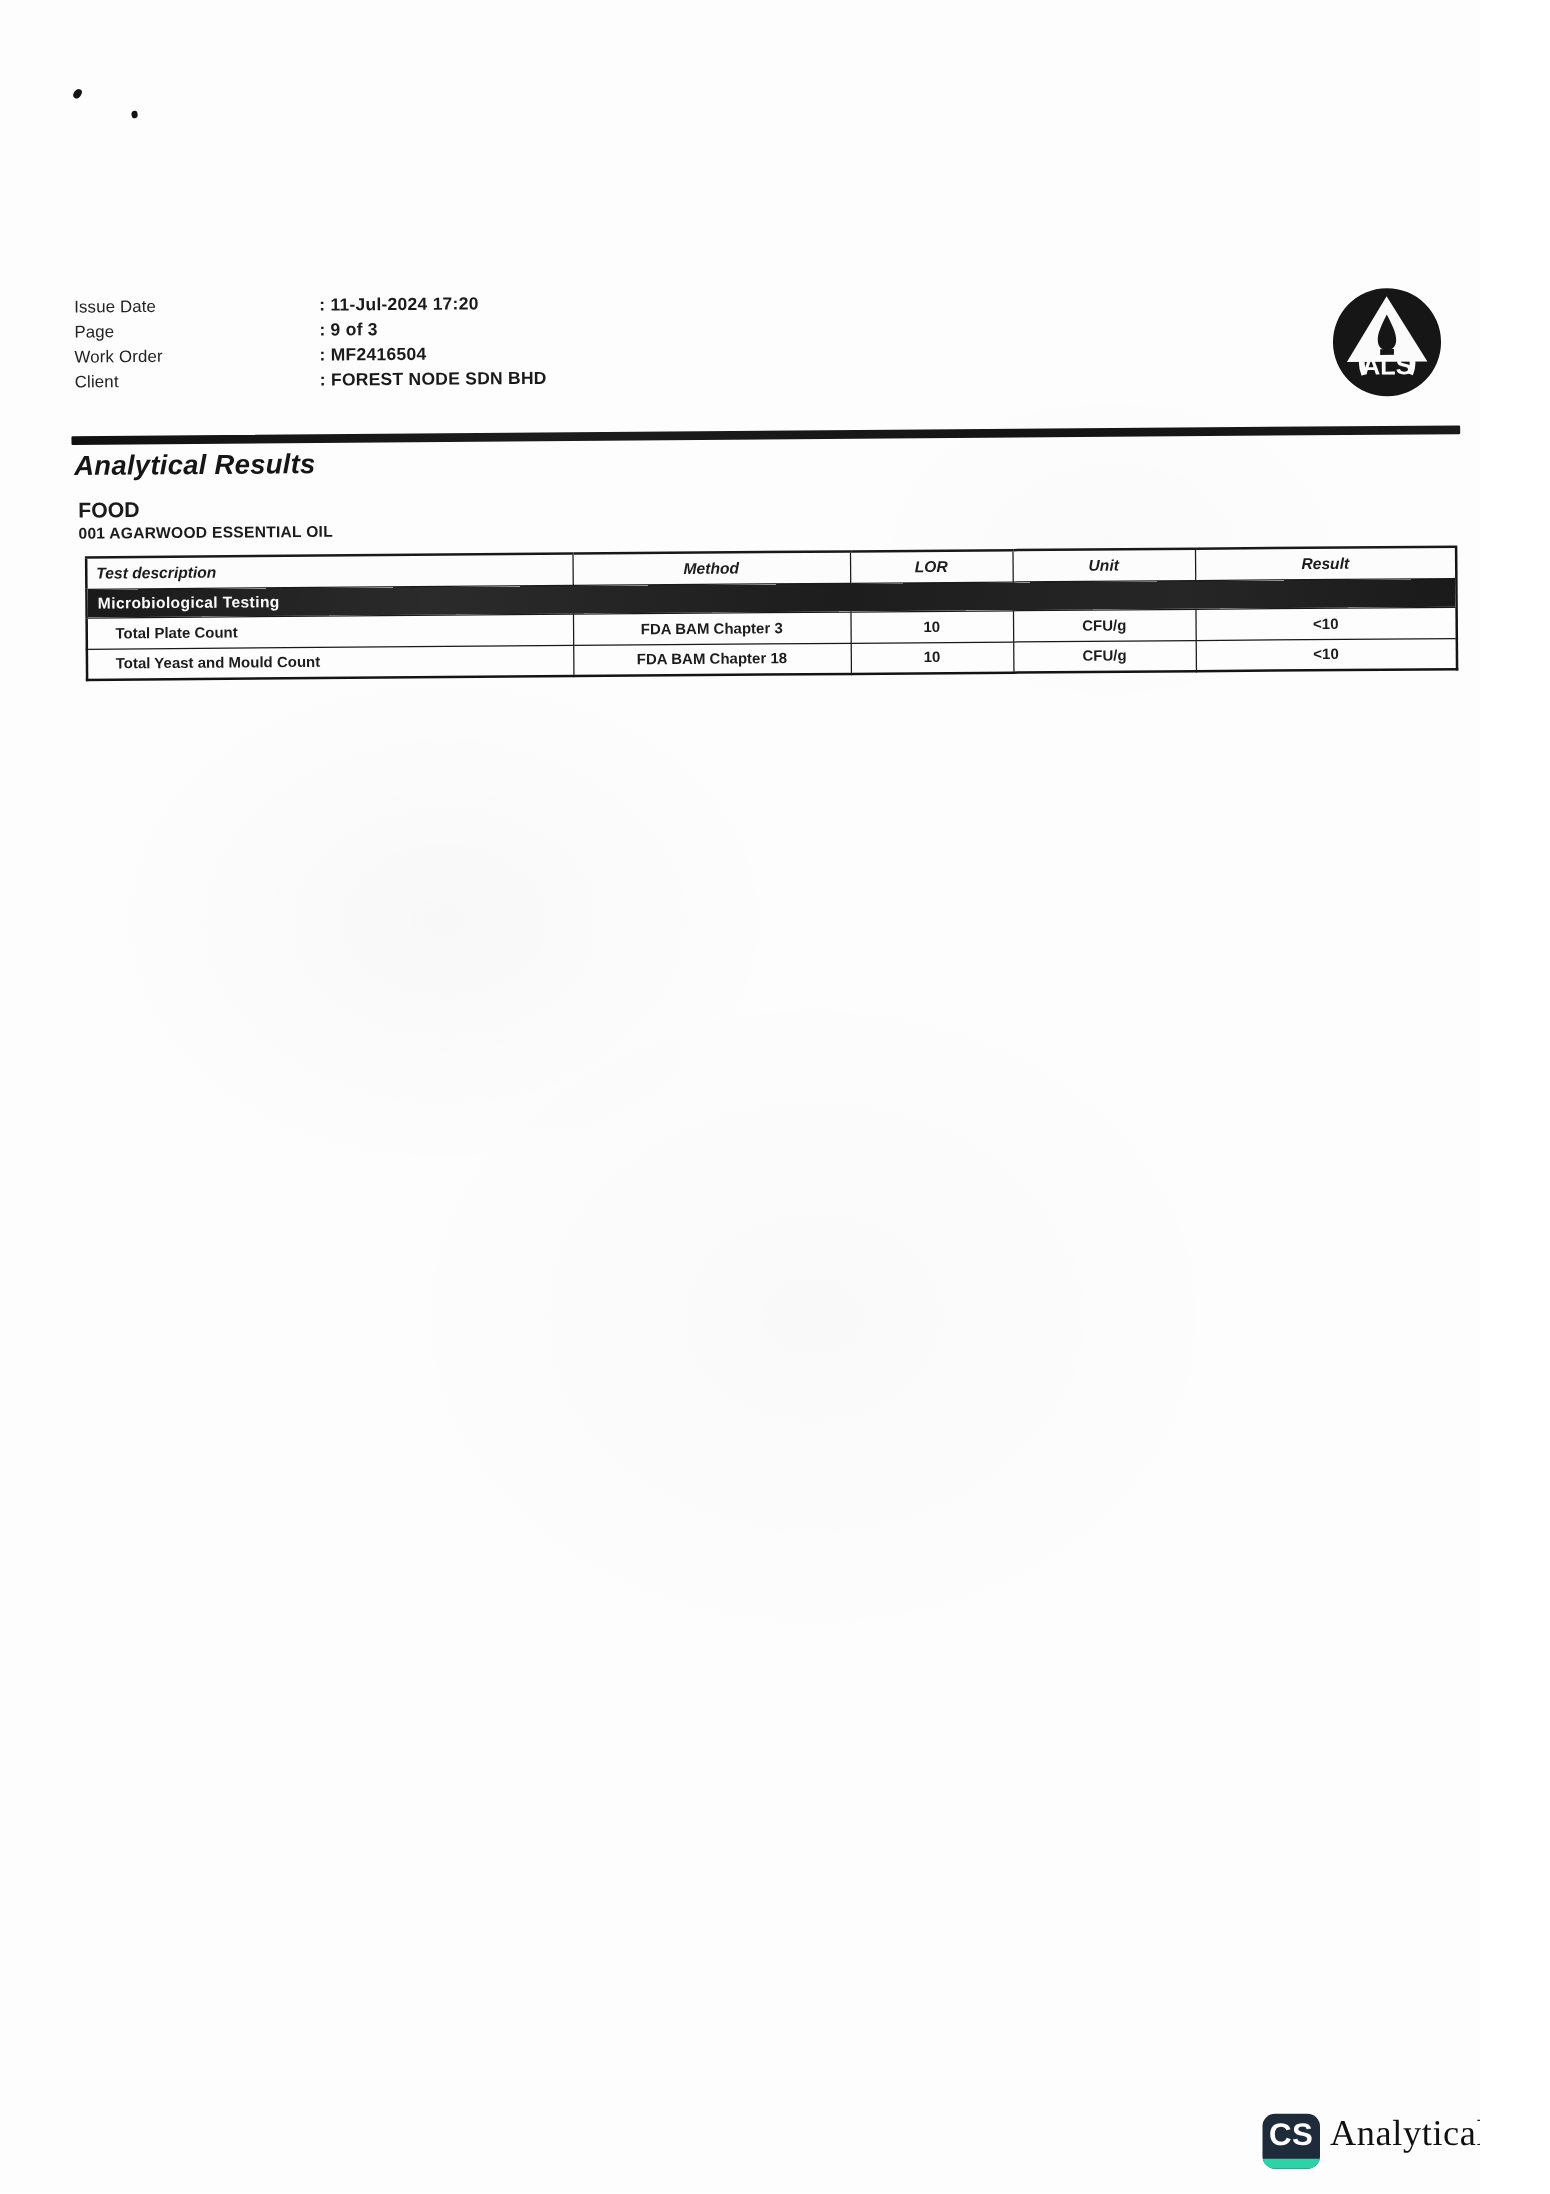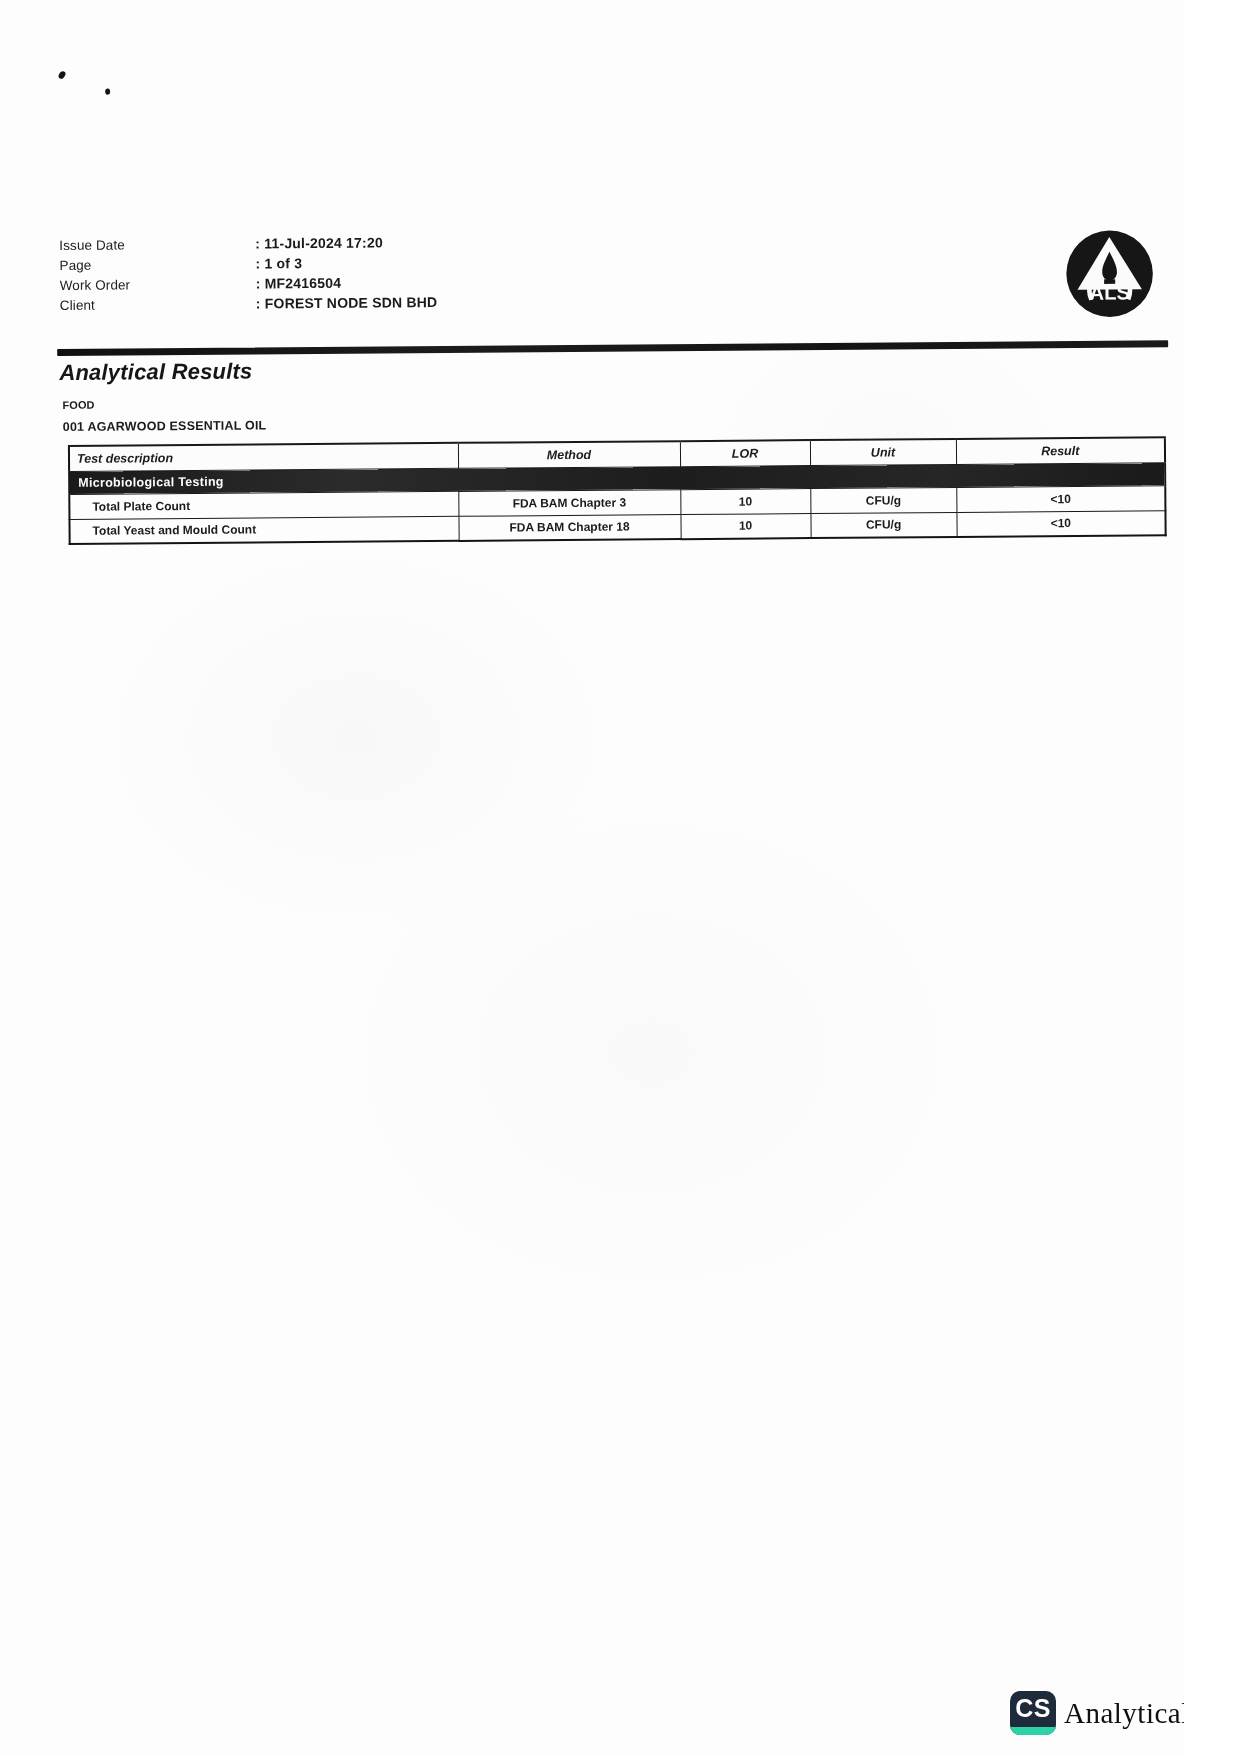--- a/index.html
+++ b/index.html
@@ -43,21 +43,21 @@
     position: absolute; left: 57px; top: 349px; width: 1111px; height: 7px;
     background: linear-gradient(90deg, #111 0%, #1c1c1c 35%, #141414 70%, #1a1a1a 100%);
     border-radius: 1px;
   }
 
   .doc-title {
     position: absolute; left: 59px; top: 360px;
     font-size: 22px; font-weight: 700; font-style: italic;
     letter-spacing: 0.2px; color: #161616;
   }
-  .category { position: absolute; left: 62px; top: 399px; font-size: 11px; font-weight: 700; color: #1b1b1b; }
+  .category { position: absolute; left: 62px; top: 399px; font-size: 17px; font-weight: 700; color: #1b1b1b; }
   .sample { position: absolute; left: 62px; top: 420px; font-size: 12.5px; font-weight: 700; color: #1b1b1b; letter-spacing: 0.2px; }
 
   
   .results-table {
     position: absolute; left: 67px; top: 445px; width: 1096px;
     border-collapse: collapse; table-layout: fixed;
     font-family: "Liberation Sans", sans-serif;
   }
   .results-table col.c1 { width: 389px; }
   .results-table col.c2 { width: 222px; }
@@ -74,21 +74,21 @@
   .group-row td {
     height: 23px;
     background: linear-gradient(90deg, #1a1a1a, #2b2b2b 25%, #1d1d1d 55%, #262626 80%, #1a1a1a);
     color: #fcfcfc; font-size: 12.5px; font-weight: 700; letter-spacing: 0.3px;
     padding-left: 8px; border-left-width: 2.2px; border-right-width: 2.2px;
   }
   .data-row td { height: 25px; font-size: 12px; font-weight: 600; color: #1c1c1c; text-align: center; background: #fdfdfd; }
   .data-row td.first { text-align: left; padding-left: 22px; }
 
   
-  .footer { position: absolute; left: 1010px; top: 1691px; display: flex; align-items: center; }
+  .footer { position: absolute; left: 1010px; top: 1691px; display: flex; }
   .cs-icon {
     position: relative; width: 46px; height: 44px; border-radius: 10px;
     background: #1d2b3b; overflow: hidden; flex: 0 0 auto;
   }
   .cs-icon .cs-text {
     position: absolute; left: 0; right: 0; top: 3px; text-align: center;
     color: #ffffff; font-size: 25px; font-weight: 700; font-family: "Liberation Sans", sans-serif;
     letter-spacing: 0.5px;
   }
   .cs-icon .cs-strip { position: absolute; left: 0; right: 0; bottom: 0; height: 8px; background: #2cd3a6; }
@@ -107,21 +107,21 @@
     <div class="ink-dot dot-1"></div>
     <div class="ink-dot dot-2"></div>
 
     <div class="meta">
       <div class="meta-row">
         <span class="meta-label">Issue Date</span>
         <span class="meta-value">: 11-Jul-2024 17:20</span>
       </div>
       <div class="meta-row">
         <span class="meta-label">Page</span>
-        <span class="meta-value">: 1 of 3</span>
+        <span class="meta-value">: 9 of 3</span>
       </div>
       <div class="meta-row">
         <span class="meta-label">Work Order</span>
         <span class="meta-value">: MF2416504</span>
       </div>
       <div class="meta-row">
         <span class="meta-label">Client</span>
         <span class="meta-value">: FOREST NODE SDN BHD</span>
       </div>
     </div>

